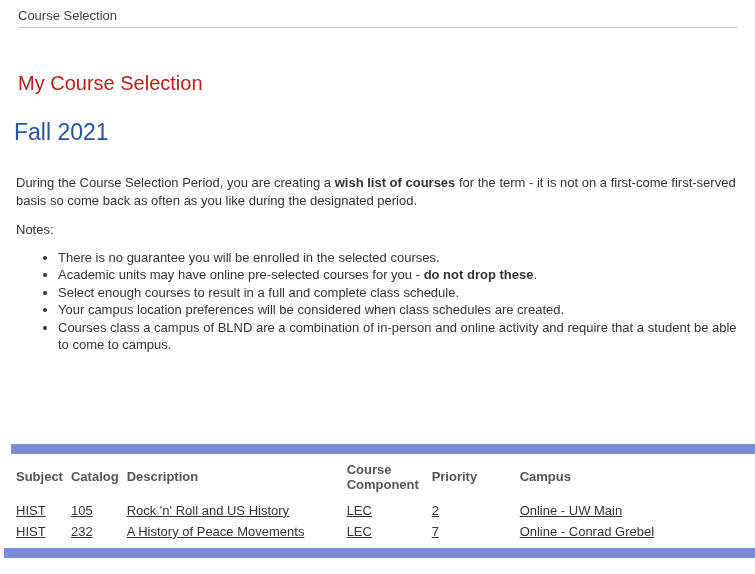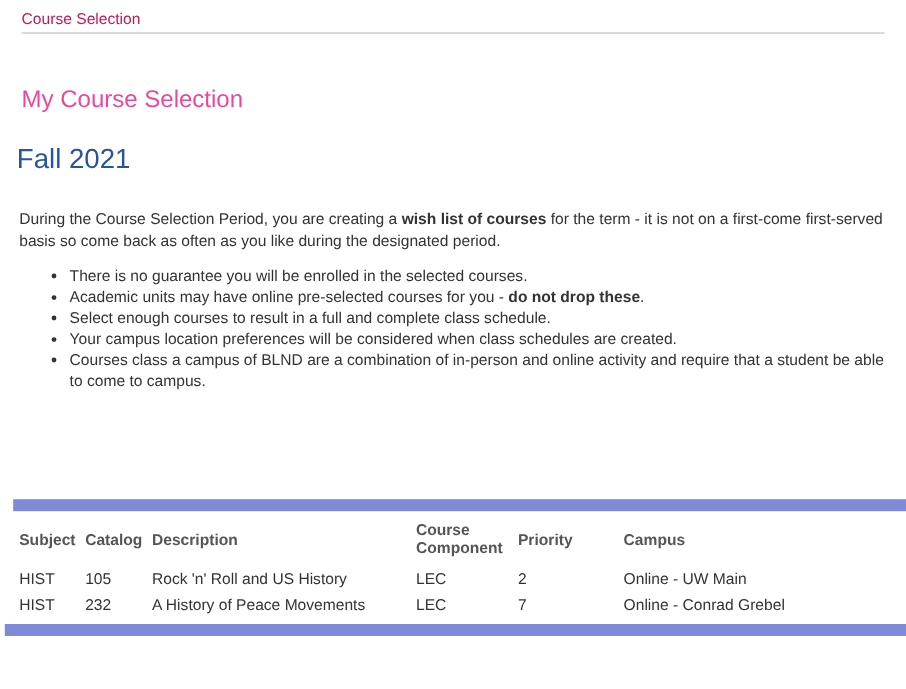--- a/index.html
+++ b/index.html
@@ -11,31 +11,31 @@
       font-family: Arial, Helvetica, sans-serif;
       font-size: 13px;
       color: #333;
       width: 755px;
       background: #fff;
     }
     .header-section {
       padding: 8px 18px 4px 18px;
     }
     .course-selection-label {
-      color: #be185d;
+      color: #404040;
       font-size: 13px;
       padding-bottom: 4px;
     }
     .divider {
       border: none;
       border-top: 1px solid #c0c0c0;
       margin-bottom: 6px;
     }
     .page-title {
-      color: #ec4899;
+      color: #b91c1c;
       font-size: 20px;
       font-weight: normal;
       padding-bottom: 14px;
       margin-top: 44px;
     }
     .term-title {
       color: #2754a0;
       font-size: 23px;
       font-weight: normal;
       padding: 6px 14px 12px 14px;
@@ -82,20 +82,21 @@
       color: #555;
       padding: 8px 8px 8px 0;
       vertical-align: middle;
     }
     .course-table th.center, .course-table td.center {
       text-align: left;
     }
     .course-table td {
       padding: 3px 8px 3px 0;
       color: #333;
+      text-decoration: underline;
     }
     .subject-col {
       padding-left: 16px !important;
       width: 60px;
     }
     .catalog-col {
       width: 55px;
     }
     .desc-col {
       width: 220px;
@@ -132,20 +133,21 @@
   <h1 class="page-title">My Course Selection</h1>
 </div>
 
 <h2 class="term-title">Fall 2021</h2>
 
 <div class="body-content">
   <p class="intro-text">
     <span>During the Course Selection Period, you are creating a </span><b>wish list of courses</b><span> for the term - it is not on a first-come first-served basis so come back as often as you like during the designated period.</span>
   </p>
 
+  <p class="notes-label">Notes:</p>
 
   <ul class="notes-list">
     <li>There is no guarantee you will be enrolled in the selected courses.</li>
     <li><span>Academic units may have online pre-selected courses for you - </span><b>do not drop these</b><span>.</span></li>
     <li>Select enough courses to result in a full and complete class schedule.</li>
     <li>Your campus location preferences will be considered when class schedules are created.</li>
     <li>Courses class a campus of BLND are a combination of in-person and online activity and require that a student be able to come to campus.</li>
   </ul>
 
 </div>

